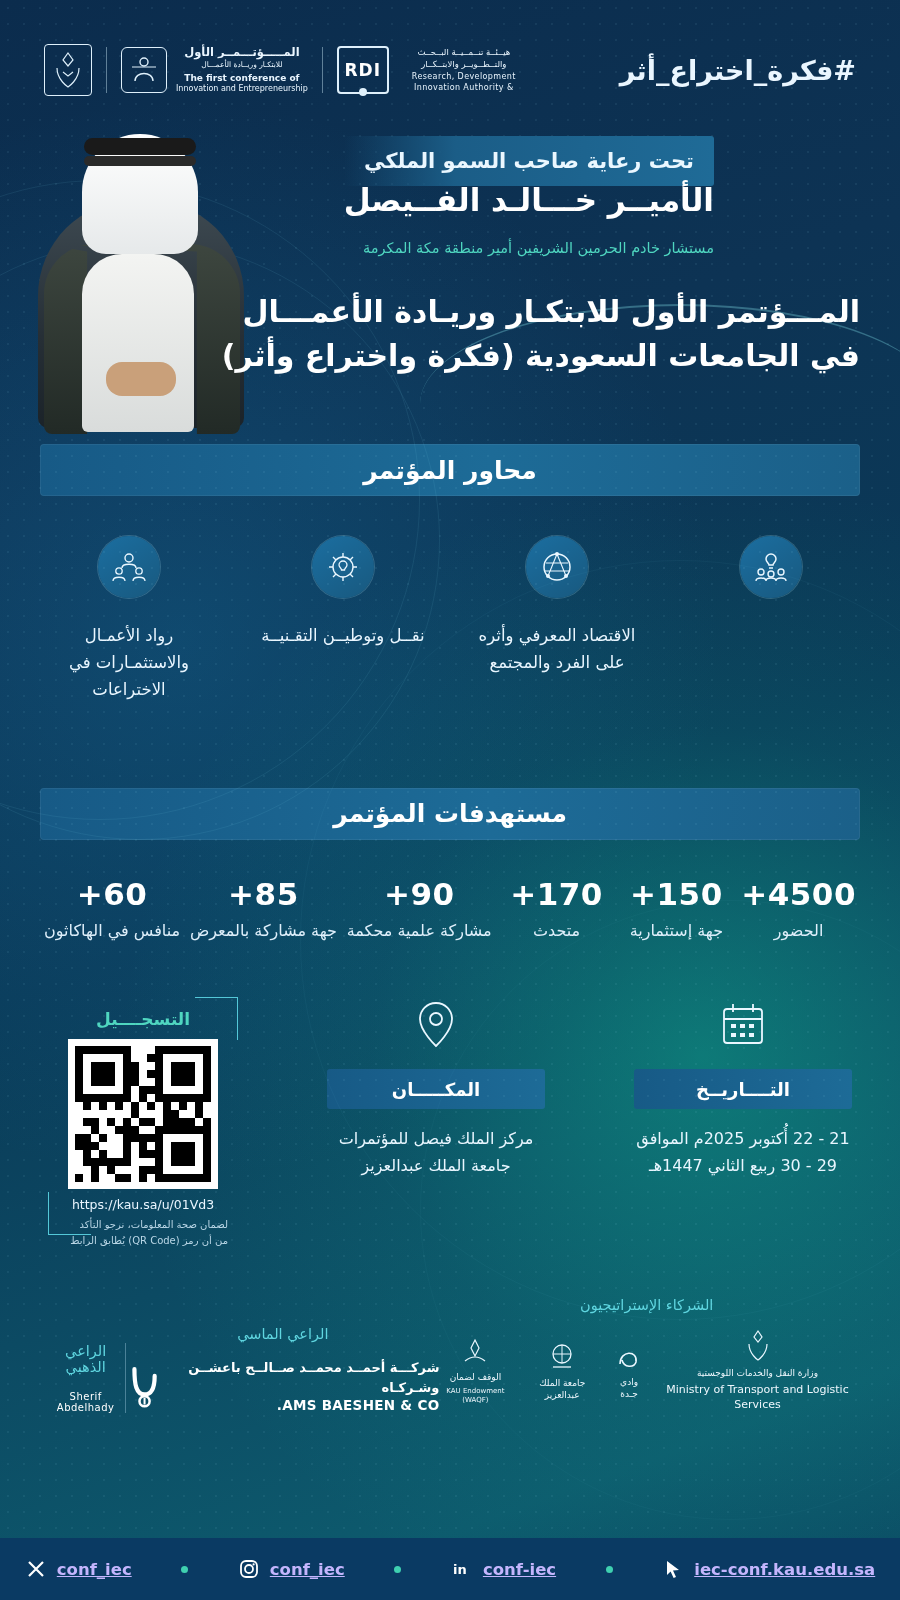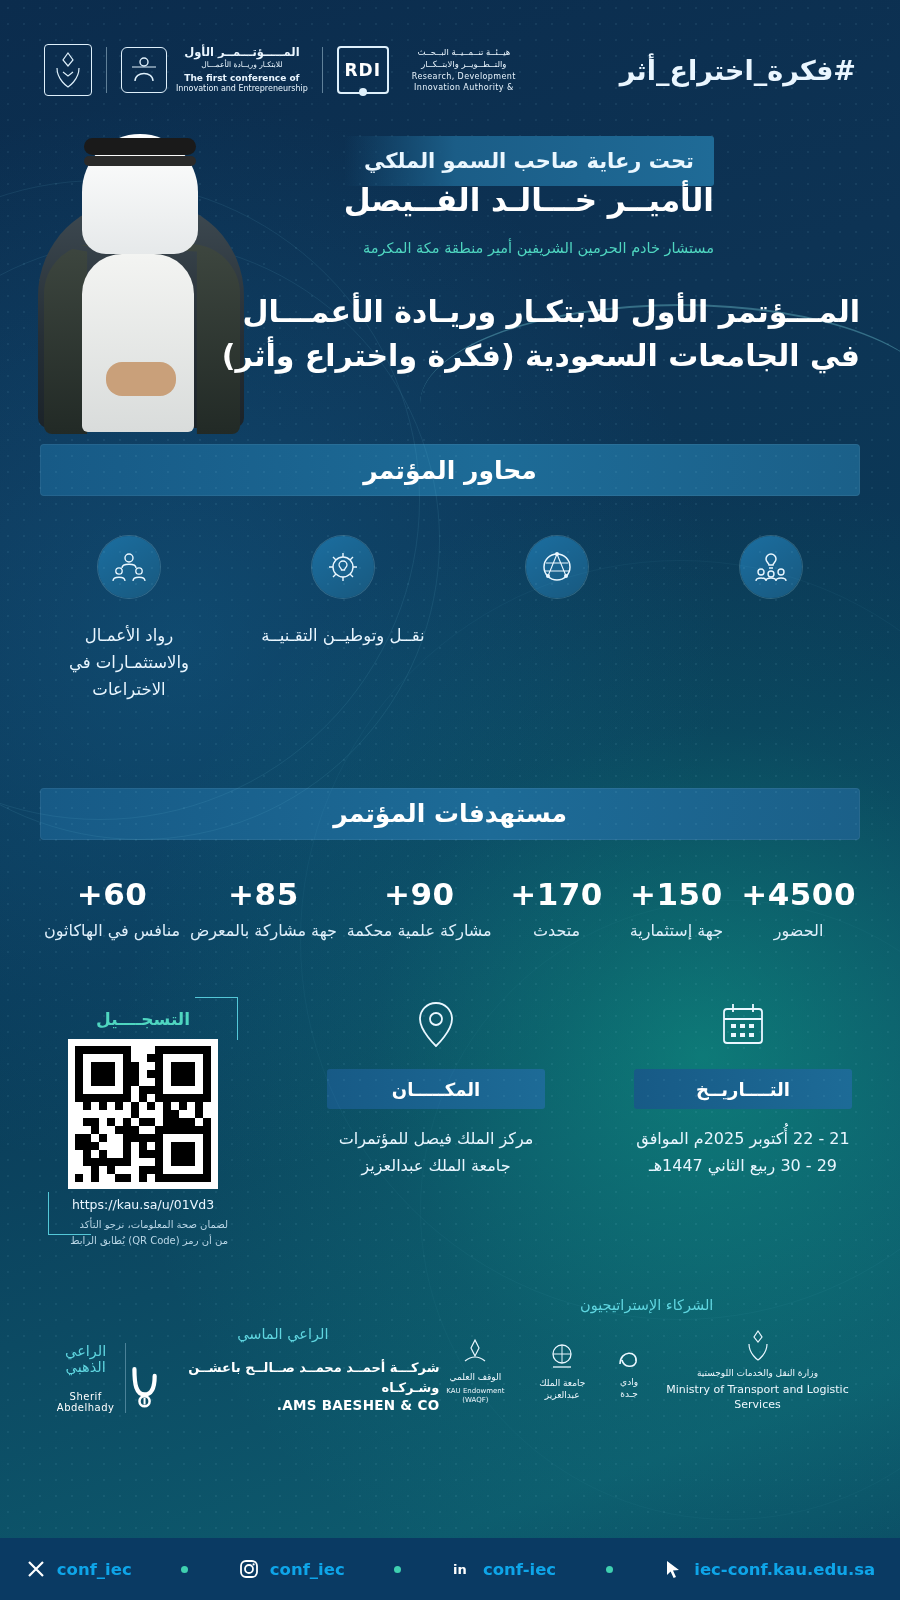--- a/index.html
+++ b/index.html
@@ -157,21 +157,21 @@
   .intro-logo { color:#fff; text-align:center; }
   .intro-logo .big { font-size:21px; font-weight:bold; letter-spacing:1px; }
   .intro-logo .sm { font-size:10px; letter-spacing:.5px; margin-top:12px; }
 
   
   .footer {
     position:absolute; left:0; right:0; bottom:0; height:62px;
     background:#0a3a63;
     display:flex; align-items:center; justify-content:space-around; direction:ltr;
   }
-  .social { display:flex; align-items:center; gap:10px; color:#0ea5e9; font-size:16.5px; font-weight:bold; }
+  .social { display:flex; align-items:center; gap:10px; color:#c4b5fd; font-size:16.5px; font-weight:bold;text-decoration:underline; }
   .social .ic { width:22px; height:22px; display:flex; align-items:center; justify-content:center; }
   .fdot { width:7px; height:7px; border-radius:50%; background:#3fd0b0; }
 
   svg { display:block; }
 </style>
 </head>
 <body>
 
 <div class="poster">
 
@@ -277,20 +277,21 @@
     <div class="axis">
       <div class="axis-icon">
         <svg width="34" height="34" viewBox="0 0 34 34">
           <circle cx="17" cy="17" r="13" fill="none" stroke="#eaf7ff" stroke-width="1.5"></circle>
           <path d="M17 4 L8 26 M17 4 L26 26 M6 13 L28 13 M4 21 L30 21" stroke="#eaf7ff" stroke-width="1.1" fill="none"></path>
           <circle cx="17" cy="4" r="2" fill="#eaf7ff"></circle>
           <circle cx="8" cy="26" r="2" fill="#eaf7ff"></circle>
           <circle cx="26" cy="26" r="2" fill="#eaf7ff"></circle>
         </svg>
       </div>
+      <div class="axis-label">الاقتصاد المعرفي وأثره على الفرد والمجتمع</div>
     </div>
 
     <div class="axis">
       <div class="axis-icon">
         <svg width="34" height="34" viewBox="0 0 34 34">
           <circle cx="17" cy="17" r="10" fill="none" stroke="#eaf7ff" stroke-width="1.4"></circle>
           <path d="M17 3 v4 M17 27 v4 M3 17 h4 M27 17 h4 M7 7 l3 3 M24 24 l3 3 M27 7 l-3 3 M10 24 l-3 3" stroke="#eaf7ff" stroke-width="1.4"></path>
           <path d="M17 11 a4 4 0 0 1 4 4 c0 2.5-2.5 3-2.5 5h-3c0-2-2.5-2.5-2.5-5a4 4 0 0 1 4-4z" fill="none" stroke="#eaf7ff" stroke-width="1.3"></path>
         </svg>
       </div>
@@ -714,21 +715,21 @@
               <path d="M15 4 v18 M6 13 h18" stroke="#eaf7ff" stroke-width="1"></path>
               <path d="M6 26 h18" stroke="#eaf7ff" stroke-width="1.3"></path>
             </svg>
           <div class="nm">جامعة الملك عبدالعزيز</div>
         </div>
         <div class="sp-logo">
           <svg width="30" height="30" viewBox="0 0 30 30">
               <path d="M15 3 l4 8 -4 8 -4-8z" fill="none" stroke="#eaf7ff" stroke-width="1.2"></path>
               <path d="M5 24 q10 -8 20 0" fill="none" stroke="#eaf7ff" stroke-width="1.2"></path>
             </svg>
-          <div class="nm">الوقف العلمي</div>
+          <div class="nm">الوقف لضمان</div>
           <div class="nm" style="font-size:7px;">KAU Endowment (WAQF)</div>
         </div>
       </div>
     </div>
 
     <div class="sp-group">
       <div class="sp-title">الراعي الماسي</div>
       <div class="amsb">
         <div class="amsb-text">
           <div class="ar">شركـــة أحمــد محمــد صــالــح باعشــن وشـركـاه</div>

